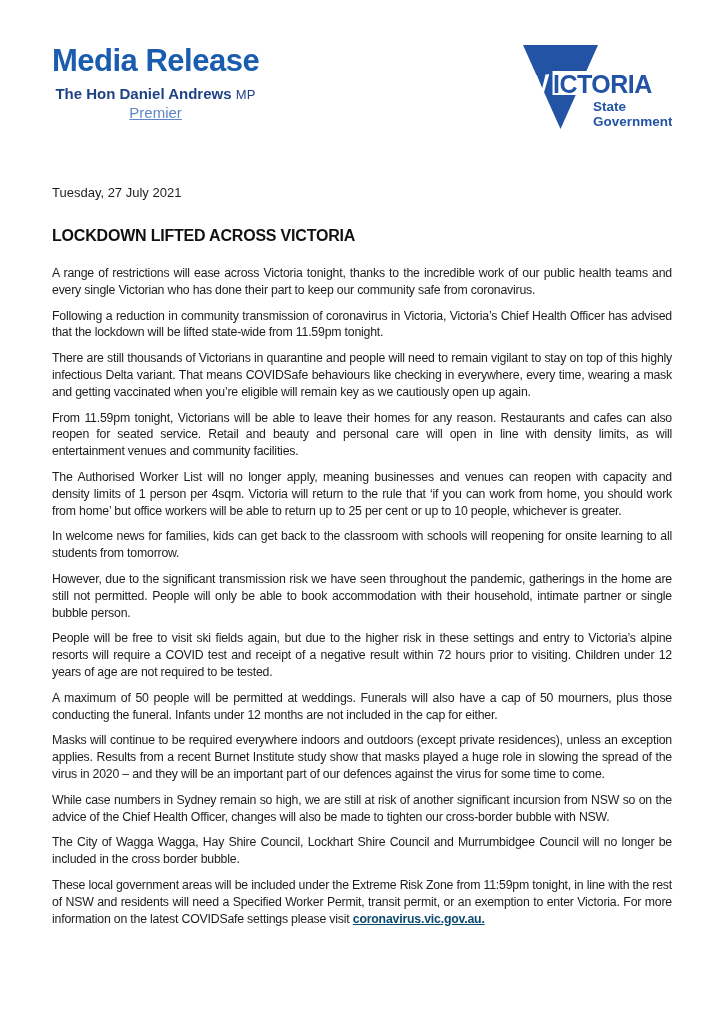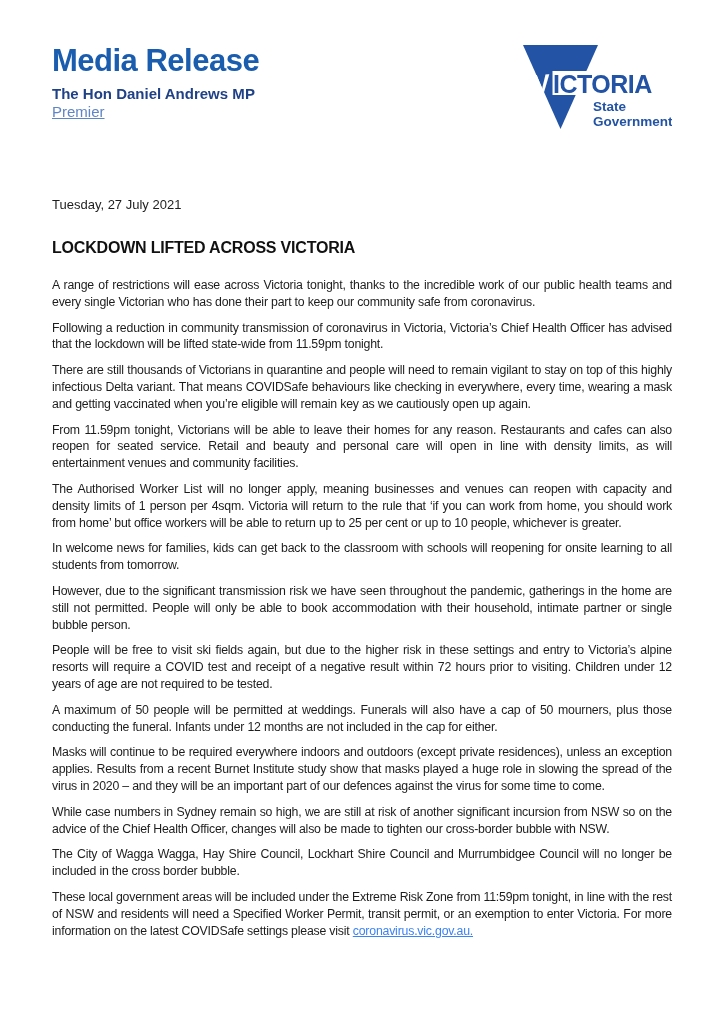--- a/index.html
+++ b/index.html
@@ -12,52 +12,53 @@
     font-family: "Liberation Sans", sans-serif;
     color: #1d1d1d;
     overflow: hidden;
     position: relative;
   }
   
   .header {
     display: flex;
     justify-content: space-between;
     align-items: flex-start;
+    text-align: center;
   }
   .masthead { padding-top: 4px; }
   .masthead-title {
     font-size: 31px;
     font-weight: bold;
     color: #1a5cae;
     letter-spacing: -0.5px;
     line-height: 34px;
   }
   .minister-line {
     margin-top: 7px;
     font-size: 15px;
     font-weight: bold;
     color: #1f4185;
     line-height: 17px;
   }
   .minister-postnominal {
-    font-size: 15px;
-    font-weight: bold;
+    font-size: 13px;
+    font-weight: normal;
     letter-spacing: 0.3px;
   }
   .minister-role {
     margin-top: 1px;
     font-size: 15px;
     color: #5e85c6;
     line-height: 17px;
     text-decoration: underline;
   }
   .logo-wrap { margin-top: 4px; }
   
   .release-date {
-    margin-top: 60px;
+    margin-top: 48px;
     font-size: 13px;
     line-height: 17px;
   }
   .headline {
     margin-top: 24px;
     font-size: 16px;
     font-weight: bold;
     letter-spacing: -0.2px;
     line-height: 22px;
     color: #111111;
@@ -65,22 +66,23 @@
   
   .body-copy { margin-top: 18px; }
   .body-copy p {
     margin: 2px 0 9px 0;
     font-size: 12.3px;
     letter-spacing: -0.2px;
     line-height: 16.8px;
     text-align: justify;
   }
   a.doc-link {
-    color: #3b82f6;
+    color: #0c4a6e;
     text-decoration: underline;
+    font-weight: bold;
   }
 </style>
 </head>
 <body>
 
 <div class="page">
 
   <div class="header">
     <div class="masthead">
       <div class="masthead-title">Media Release</div>

